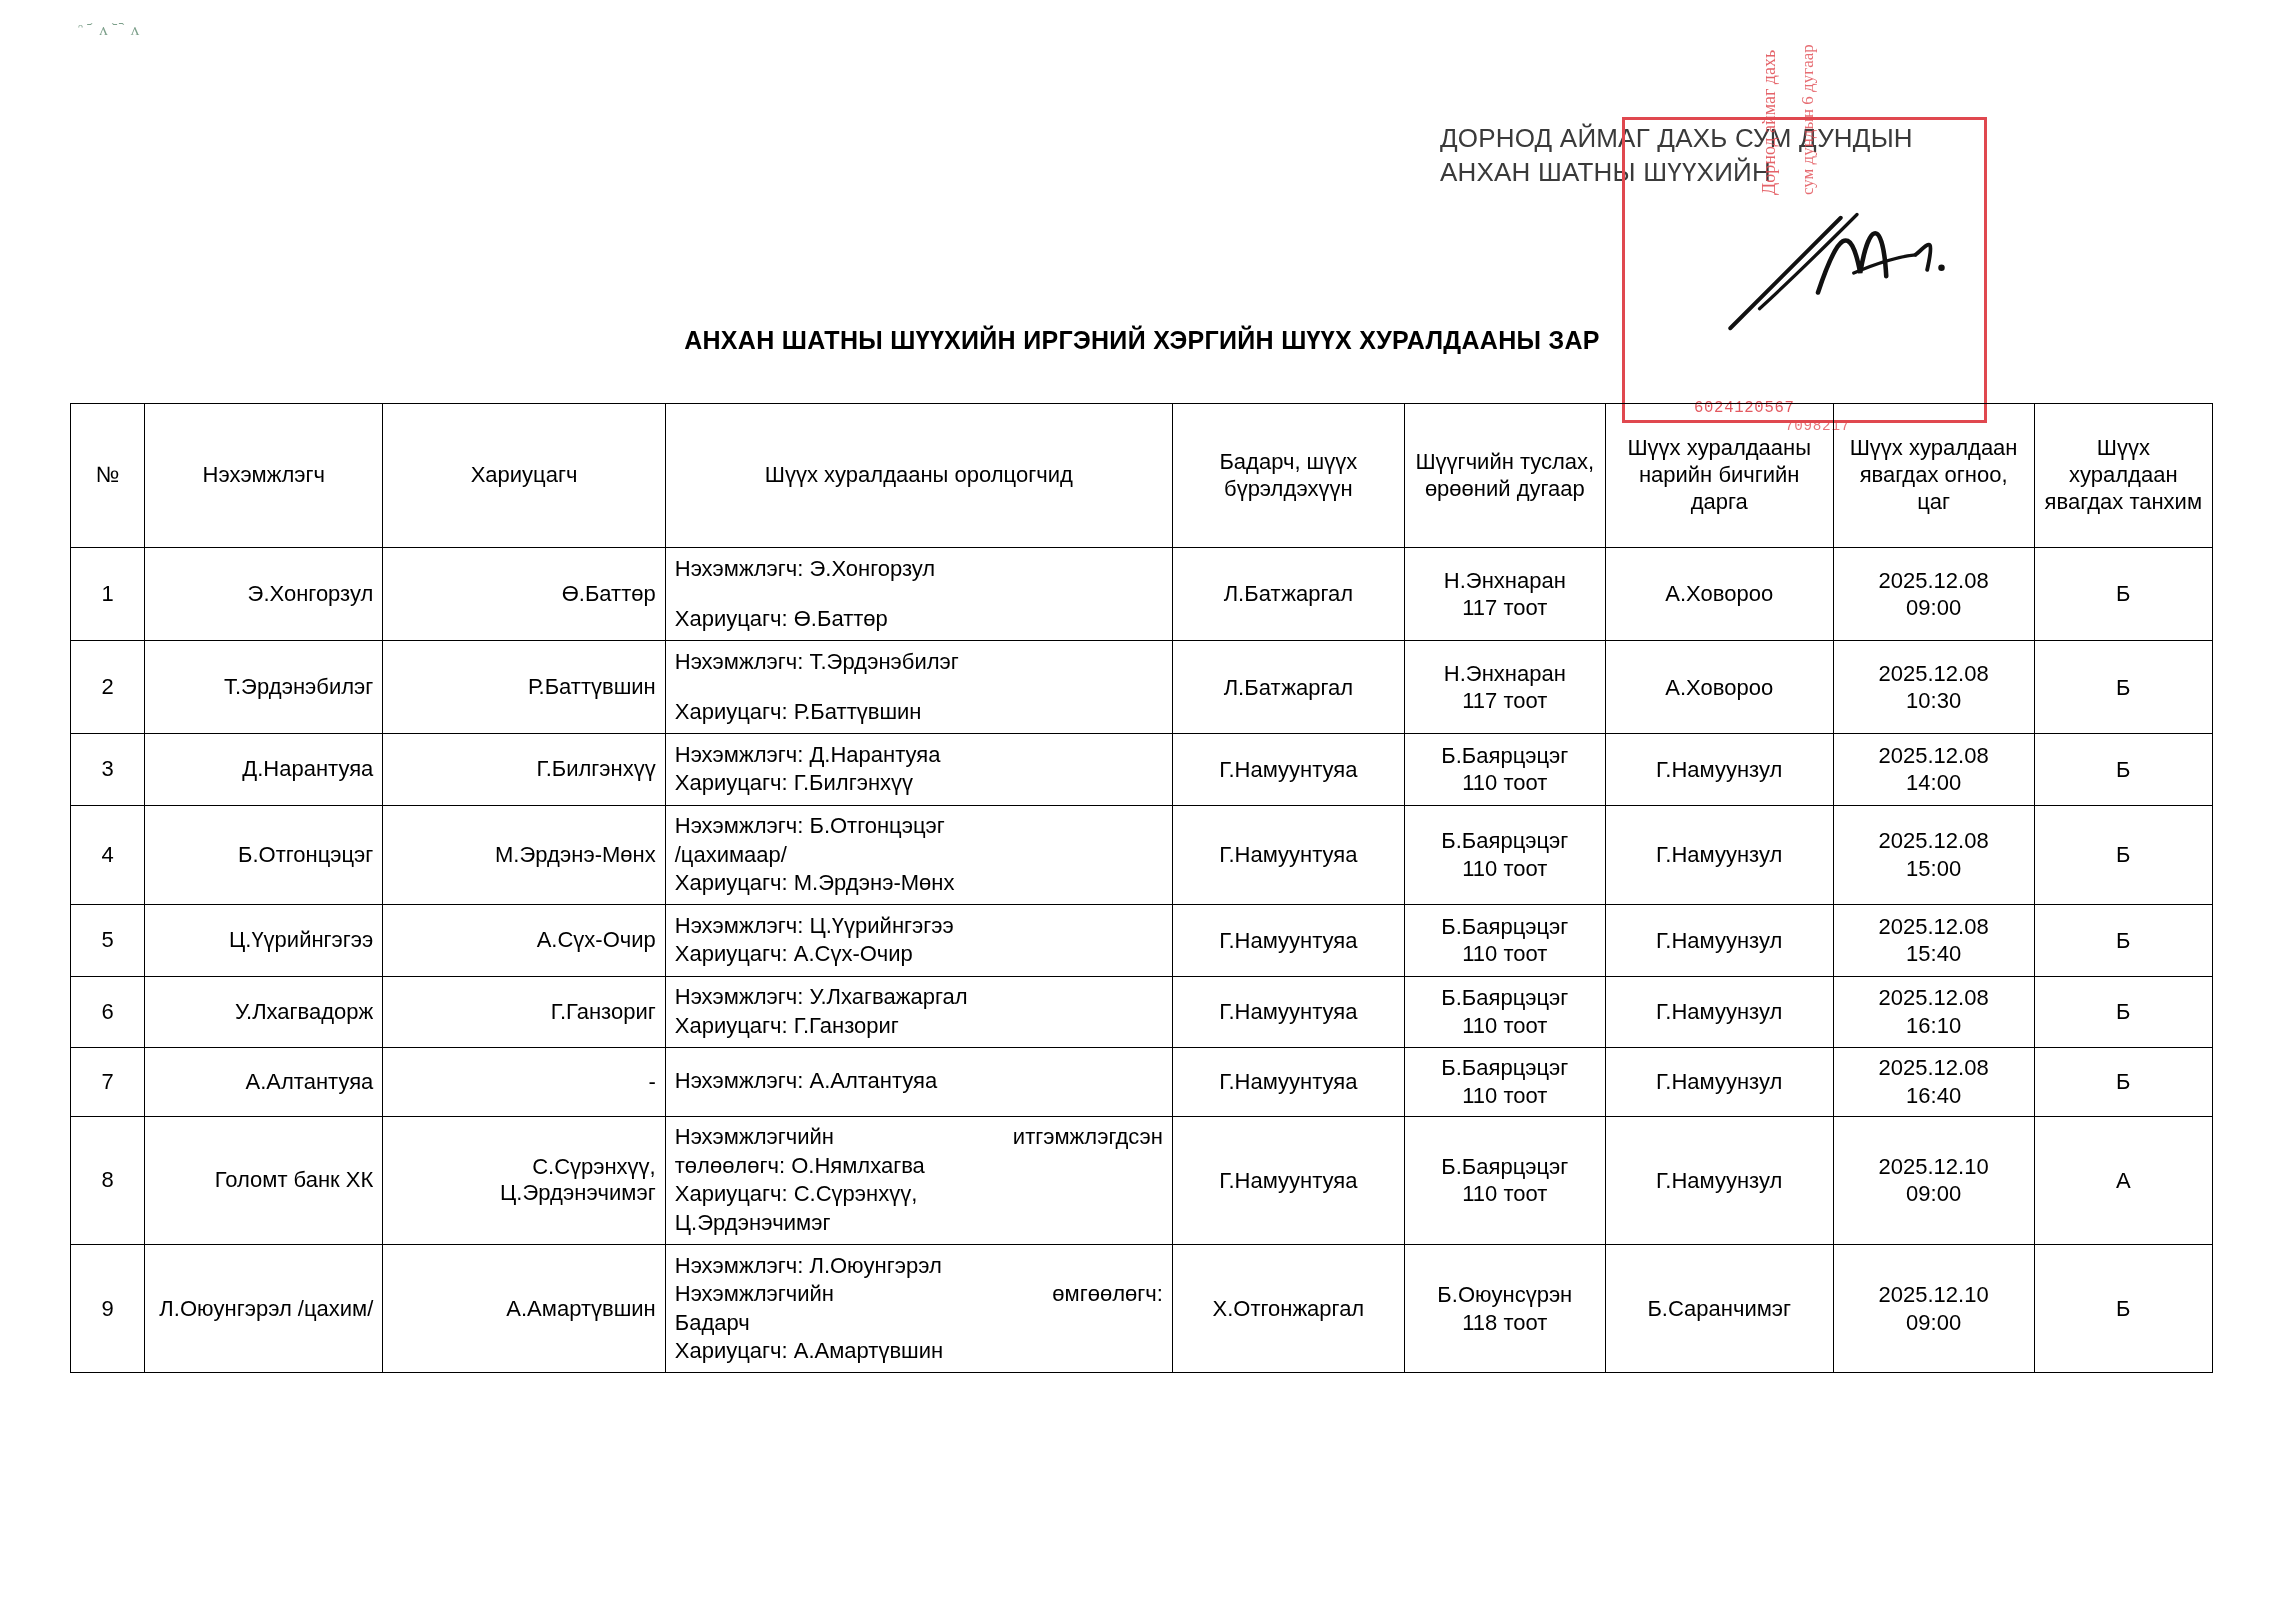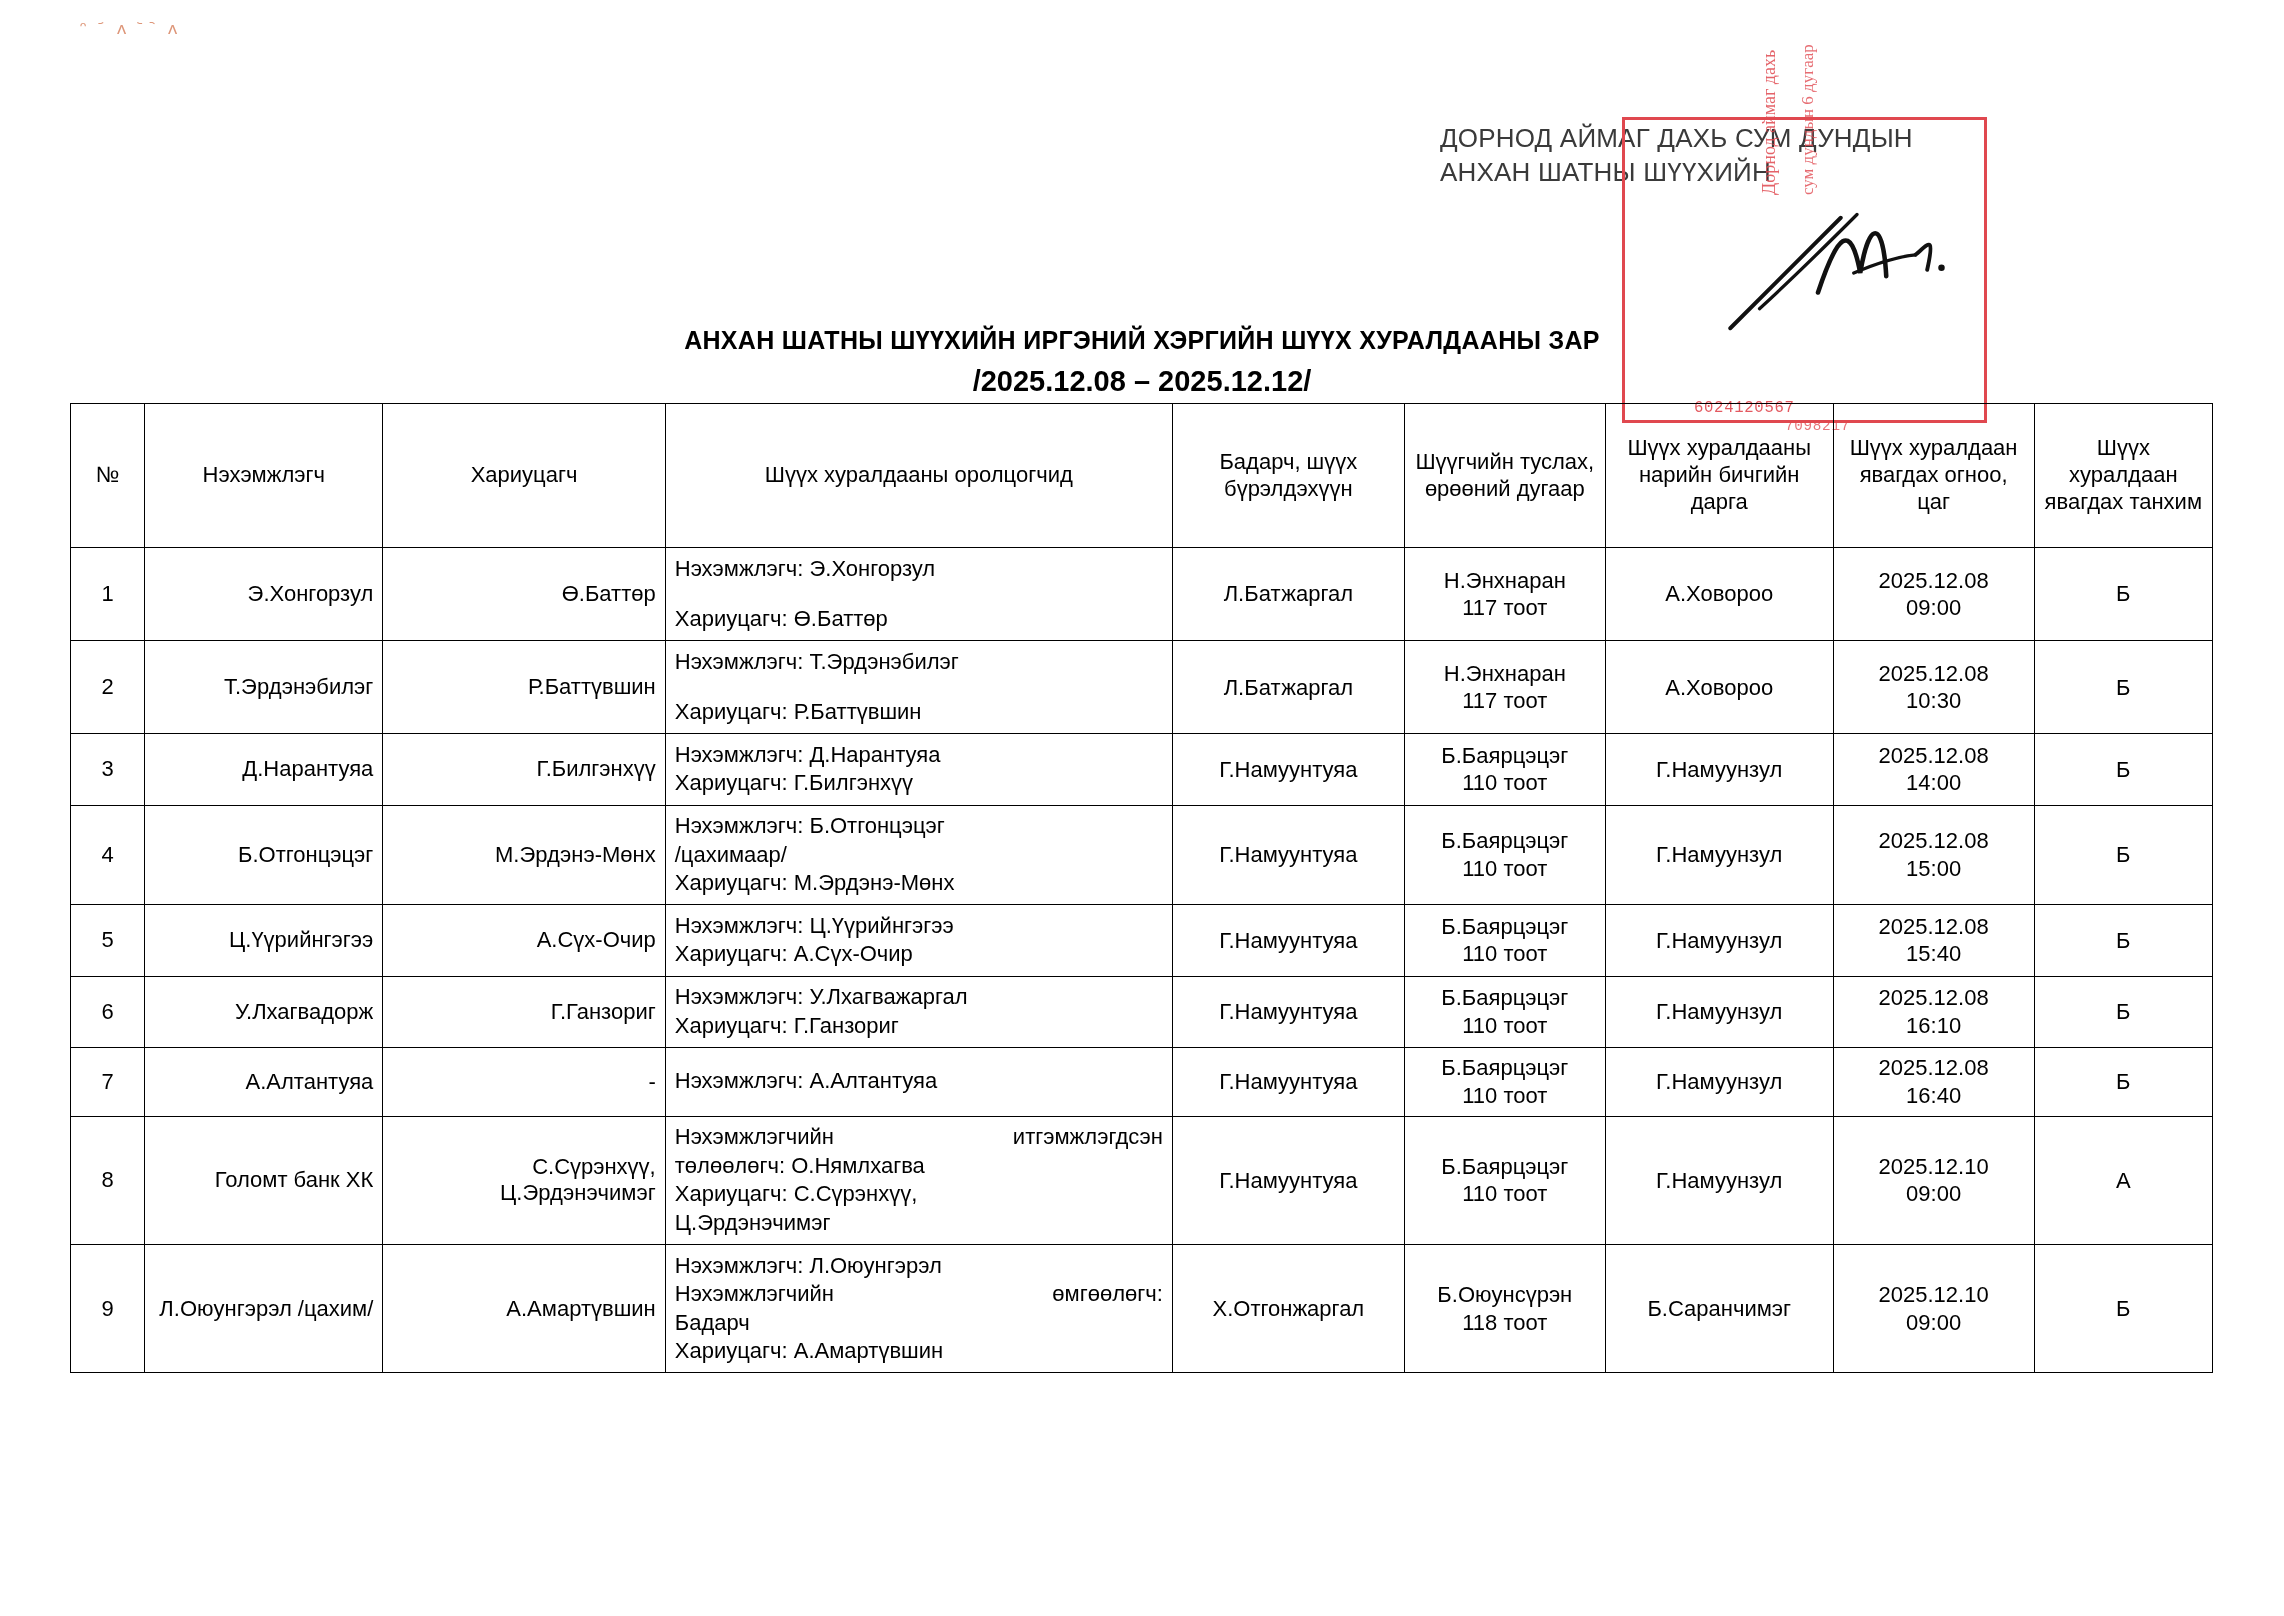--- a/index.html
+++ b/index.html
@@ -19,24 +19,24 @@
     overflow: hidden;
   }
 
   
   .corner-smudge {
     position: absolute;
     left: 78px;
     top: 19.5px;
     width: 195px;
     height: 33px;
-    color: #c2410c;
+    color: #14532d;
     font-size: 17px;
     letter-spacing: 2.6px;
-    font-family: Liberation Mono, monospace;
+    font-family: Liberation Serif, serif;
     opacity: .55;
   }
 
   
   .approval {
     position: absolute;
     left: 1440px;
     top: 121px;
     width: 749px;
     font-size: 26px;
@@ -203,21 +203,20 @@
   <svg class="signature" viewBox="0 0 440 220">
     <path d="M15 205 C 80 140, 130 90, 185 35" stroke="#111" stroke-width="6" fill="none" stroke-linecap="round"></path>
     <path d="M60 175 C 120 120, 160 80, 210 30" stroke="#111" stroke-width="5" fill="none" stroke-linecap="round"></path>
     <path d="M150 150 C 180 60, 200 40, 215 120 C 228 40, 250 35, 255 125" stroke="#111" stroke-width="7" fill="none" stroke-linecap="round"></path>
     <path d="M205 120 C 240 105, 270 95, 300 92" stroke="#111" stroke-width="5" fill="none" stroke-linecap="round"></path>
     <path d="M300 92 C 320 75, 330 60, 318 115" stroke="#111" stroke-width="6" fill="none" stroke-linecap="round"></path>
     <circle cx="340" cy="112" r="5" fill="#111"></circle>
   </svg>
 
   <div class="doc-title">АНХАН ШАТНЫ ШҮҮХИЙН ИРГЭНИЙ ХЭРГИЙН ШҮҮХ ХУРАЛДААНЫ ЗАР</div>
-  <div class="doc-subtitle">/2025.12.08 – 2025.12.12/</div>
 
   <div class="tbl-wrap">
     <table class="court">
       <colgroup>
         <col class="w-num">
           <col class="w-plaintiff">
           <col class="w-defendant">
         <col class="w-participants">
           <col class="w-panel">
           <col class="w-room">

